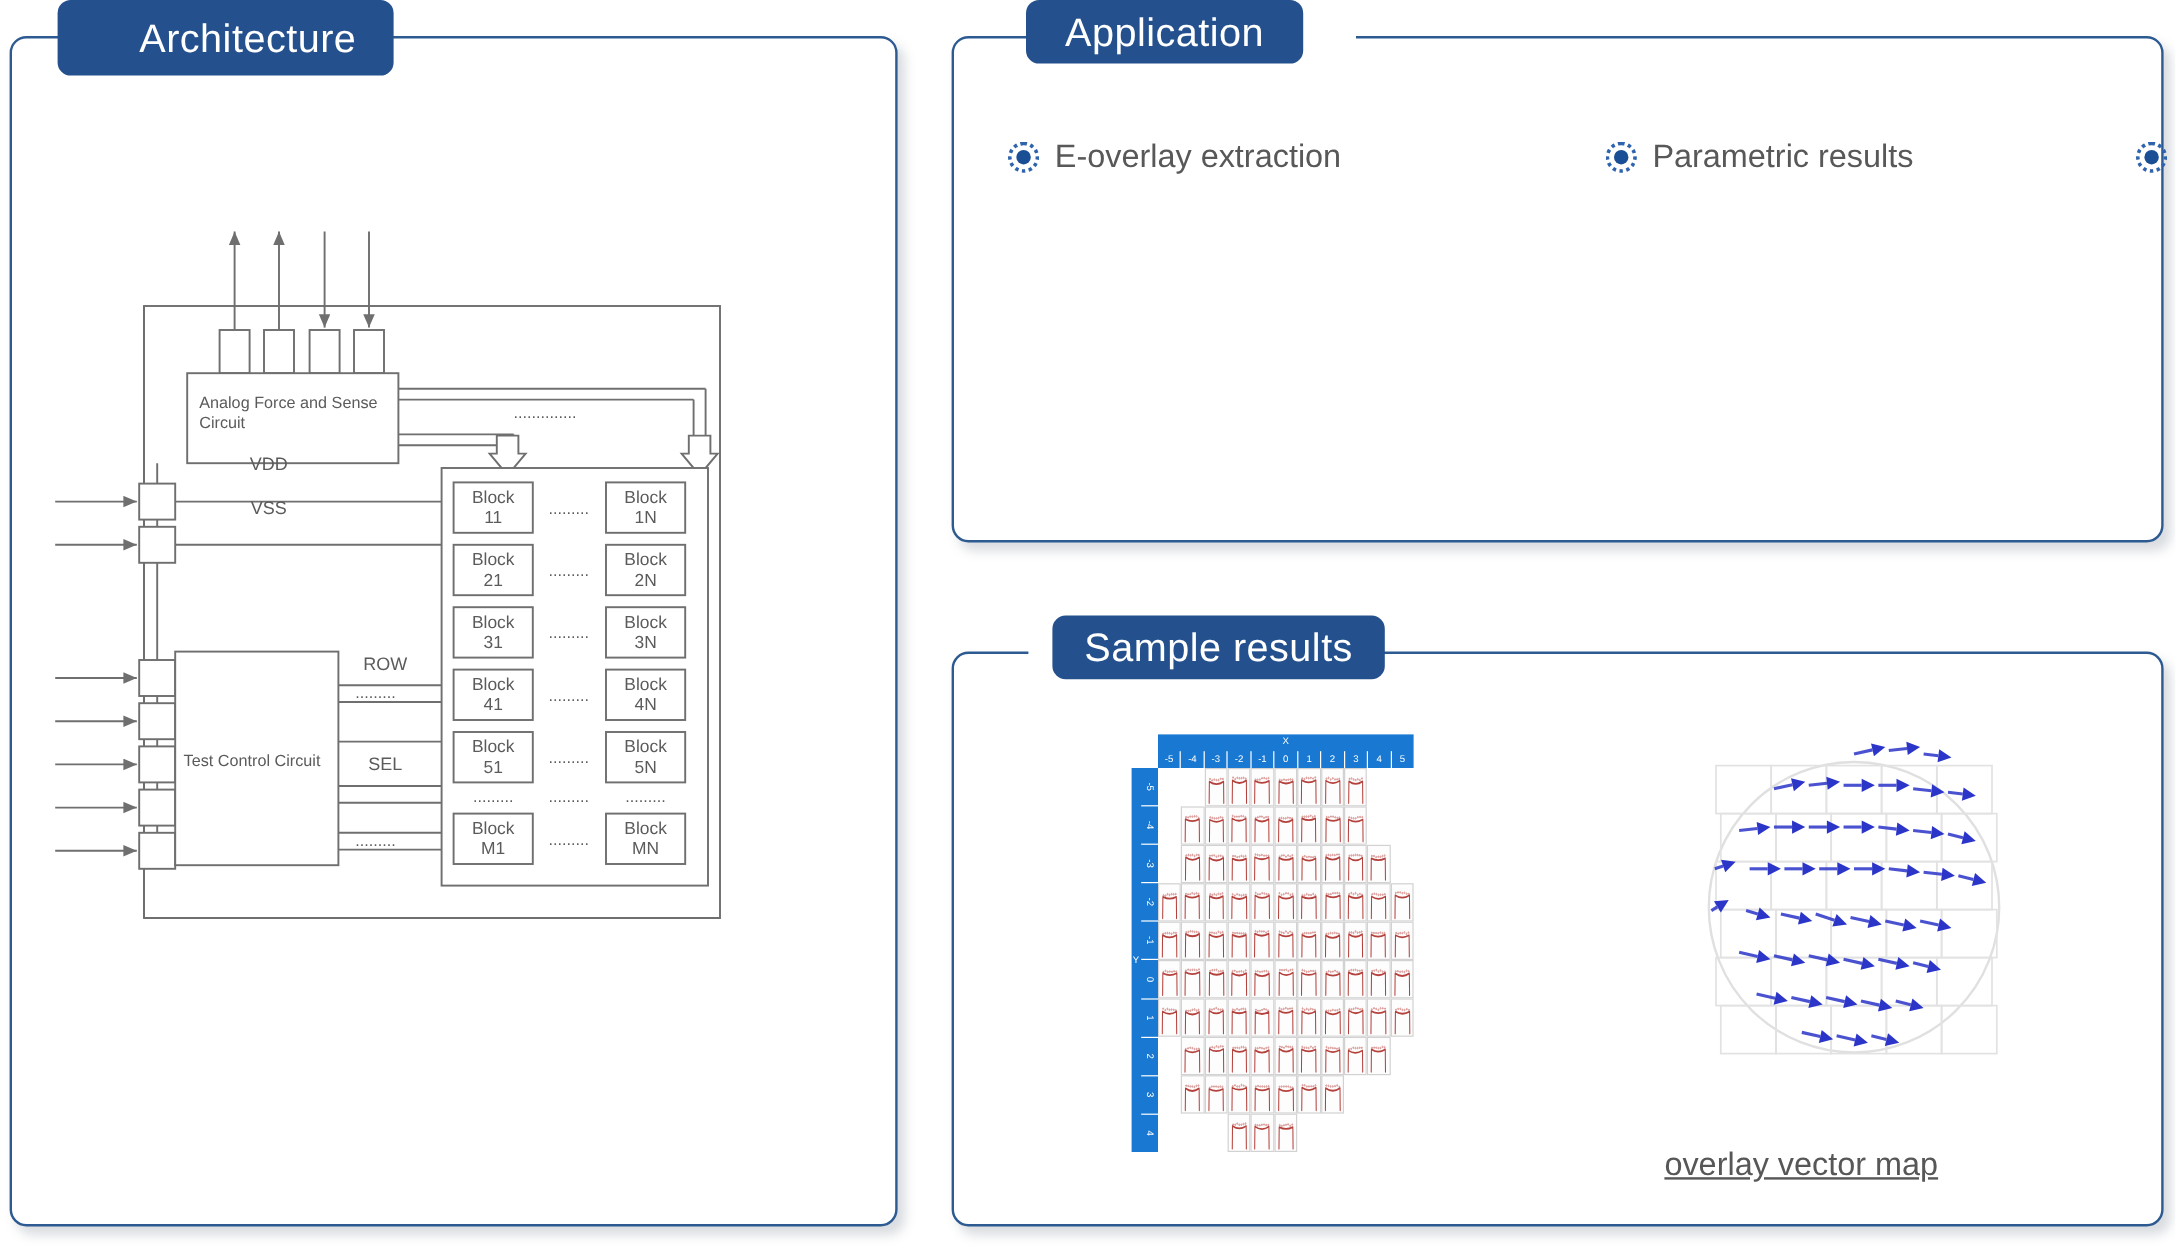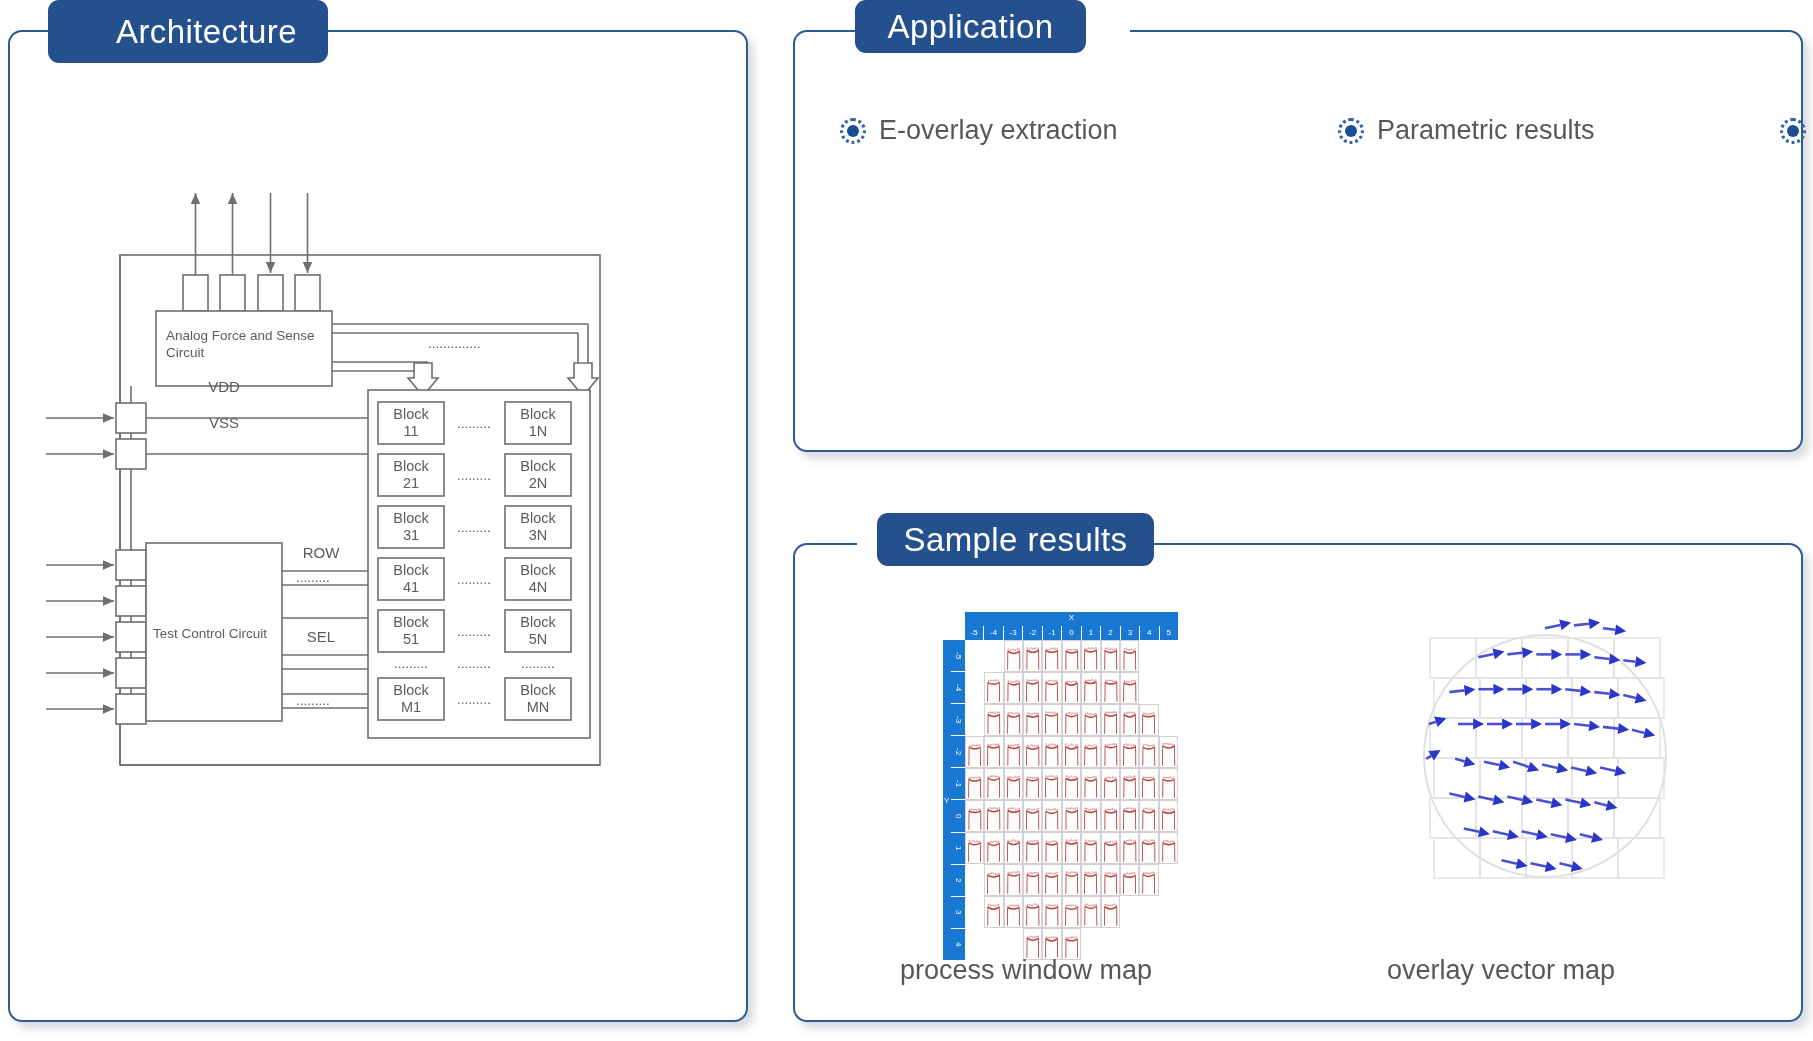--- a/index.html
+++ b/index.html
@@ -173,21 +173,21 @@
     left: 1400px; top: 608px;
     width: 290px; height: 290px;
   }
 
   .caption {
     position: absolute;
     font-size: 27px; color: #575757;
     white-space: nowrap;
   }
   #caption-pw { left: 900px;  top: 955px; }
-  #caption-ov { left: 1387px; top: 955px; }
+  #caption-ov { left: 1387px; top: 955px; text-decoration: underline; }
 </style>
 </head>
 <body>
 
 <div id="page">
 
   <div class="panel" id="panel-architecture"></div>
   <div class="title-mask" id="mask-architecture"></div>
   <div class="panel-title" id="title-architecture">Architecture</div>
 
@@ -1599,16 +1599,15 @@
         <polygon points="203.0,232.0 193.7,224.0 191.0,234.7" fill="#2b35c8"></polygon>
         <line x1="101.5" y1="252.3" x2="116.9" y2="255.7" stroke="#2b35c8" stroke-width="2.6" opacity="0.85"></line>
         <polygon points="127.6,258.1 118.1,250.3 115.7,261.1" fill="#2b35c8"></polygon>
         <line x1="130.5" y1="255.2" x2="145.9" y2="258.6" stroke="#2b35c8" stroke-width="2.6" opacity="0.85"></line>
         <polygon points="156.6,261.0 147.1,253.2 144.7,264.0" fill="#2b35c8"></polygon>
         <line x1="159.5" y1="255.2" x2="172.0" y2="258.3" stroke="#2b35c8" stroke-width="2.6" opacity="0.85"></line>
         <polygon points="182.7,261.0 173.4,253.0 170.7,263.7" fill="#2b35c8"></polygon>
       </g>
   </svg>
 
-  <div class="caption" id="caption-pw">process window map</div>
   <div class="caption" id="caption-ov">overlay vector map</div>
 
 </div>
 
 </body></html>

